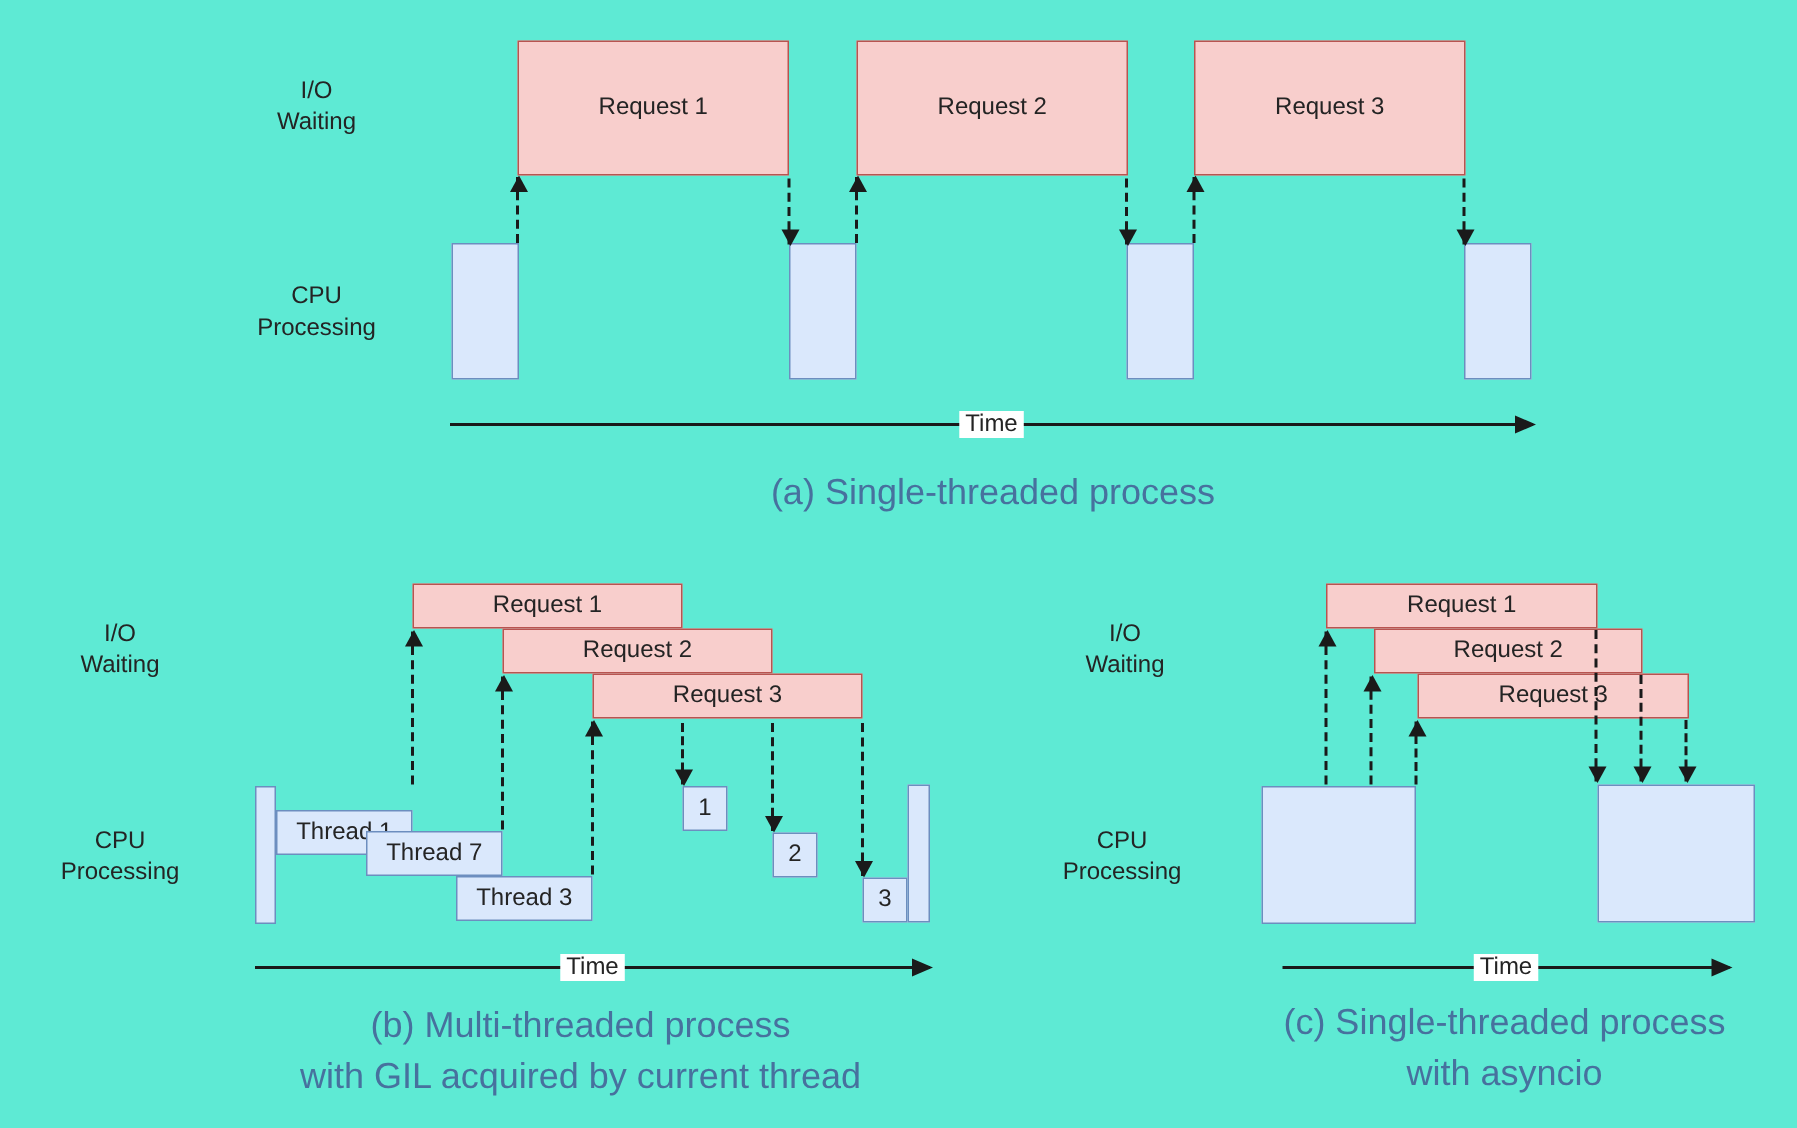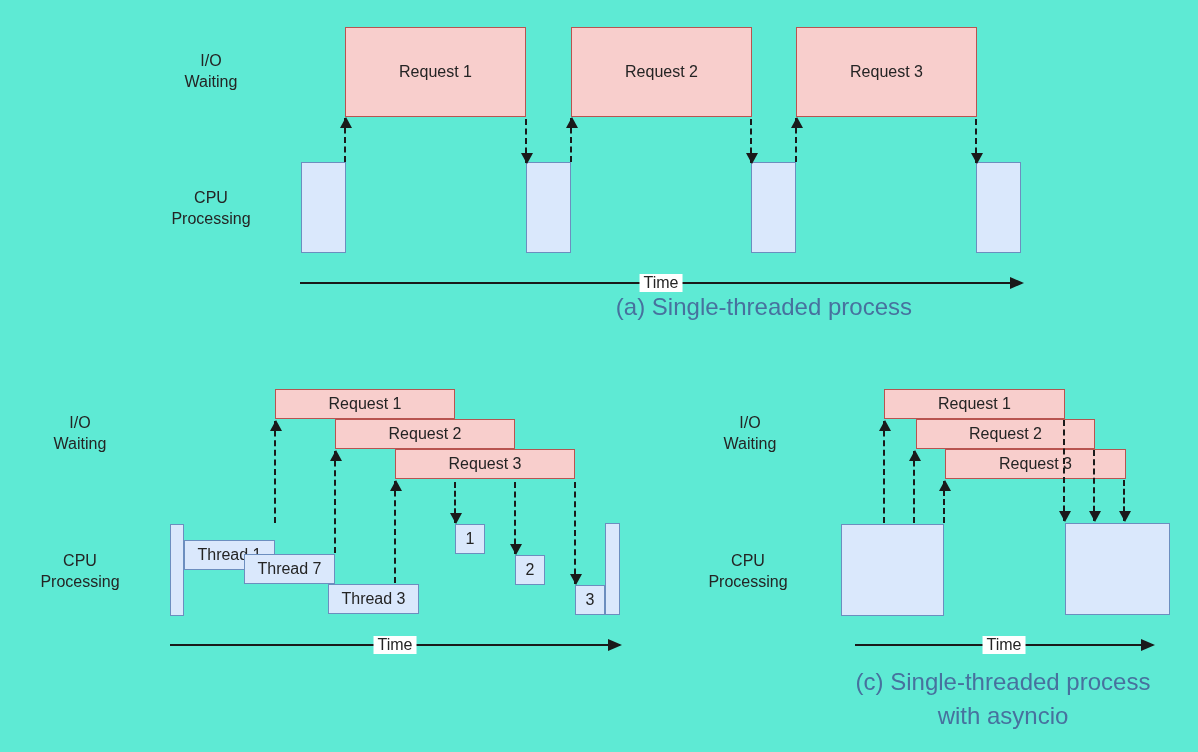--- a/index.html
+++ b/index.html
@@ -123,59 +123,61 @@
     <div class="arr down" style="left:525px; top:119px; height:44px;"></div>
     <div class="arr up" style="left:570px; top:118px; height:44px;"></div>
     <div class="arr down" style="left:750px; top:119px; height:44px;"></div>
     <div class="arr up" style="left:795px; top:118px; height:44px;"></div>
     <div class="arr down" style="left:975px; top:119px; height:44px;"></div>
 
     <div class="axis" style="left:300px; top:282px; width:722px;">
       <span class="tlab">Time</span>
     </div>
 
-    <div class="cap" style="left:412px; top:290px; width:500px;text-align:right;">(a) Single-threaded process</div>
+    <div class="cap" style="left:412px; top:312px; width:500px;">(a) Single-threaded process</div>
   </section>
 
   <section>
     <div class="rowlab" style="left:20px; top:412px;">
       <div>I/O</div>
       <div>Waiting</div>
     </div>
     <div class="rowlab" style="left:20px; top:550px;">
       <div>CPU</div>
       <div>Processing</div>
     </div>
 
     <div class="box req" style="left:275px; top:389px; width:180px; height:30px;">Request 1</div>
     <div class="box req" style="left:335px; top:419px; width:180px; height:30px;">Request 2</div>
     <div class="box req" style="left:395px; top:449px; width:180px; height:30px;">Request 3</div>
 
     <div class="box cpu" style="left:170px; top:524px; width:14px; height:92px;"></div>
     <div class="box cpu" style="left:184px; top:540px; width:91px; height:30px;">Thread 1</div>
     <div class="box cpu" style="left:244px; top:554px; width:91px; height:30px;">Thread 7</div>
-    <div class="box cpu" style="left:304px; top:584px; width:91px; height:30px;margin-left:24px;">Thread 3</div>
+    <div class="box cpu" style="left:304px; top:584px; width:91px; height:30px;">Thread 3</div>
 
     <div class="box cpu" style="left:455px; top:524px; width:30px; height:30px;">1</div>
     <div class="box cpu" style="left:515px; top:555px; width:30px; height:30px;">2</div>
     <div class="box cpu" style="left:575px; top:585px; width:30px; height:30px;">3</div>
     <div class="box cpu" style="left:605px; top:523px; width:15px; height:92px;"></div>
 
     <div class="arr up" style="left:274px; top:421px; height:102px;"></div>
     <div class="arr up" style="left:334px; top:451px; height:102px;"></div>
     <div class="arr up" style="left:394px; top:481px; height:102px;"></div>
     <div class="arr down" style="left:454px; top:482px; height:41px;"></div>
     <div class="arr down" style="left:514px; top:482px; height:72px;"></div>
     <div class="arr down" style="left:574px; top:482px; height:102px;"></div>
 
     <div class="axis" style="left:170px; top:644px; width:450px;">
       <span class="tlab">Time</span>
     </div>
 
     <div class="cap" style="left:137px; top:667px; width:500px;">
+      <div>(b) Multi-threaded process</div>
+      <div>with GIL acquired by current thread</div>
     </div>
   </section>
 
   <section>
     <div class="rowlab" style="left:690px; top:412px;">
       <div>I/O</div>
       <div>Waiting</div>
     </div>
     <div class="rowlab" style="left:688px; top:550px;">
       <div>CPU</div>

